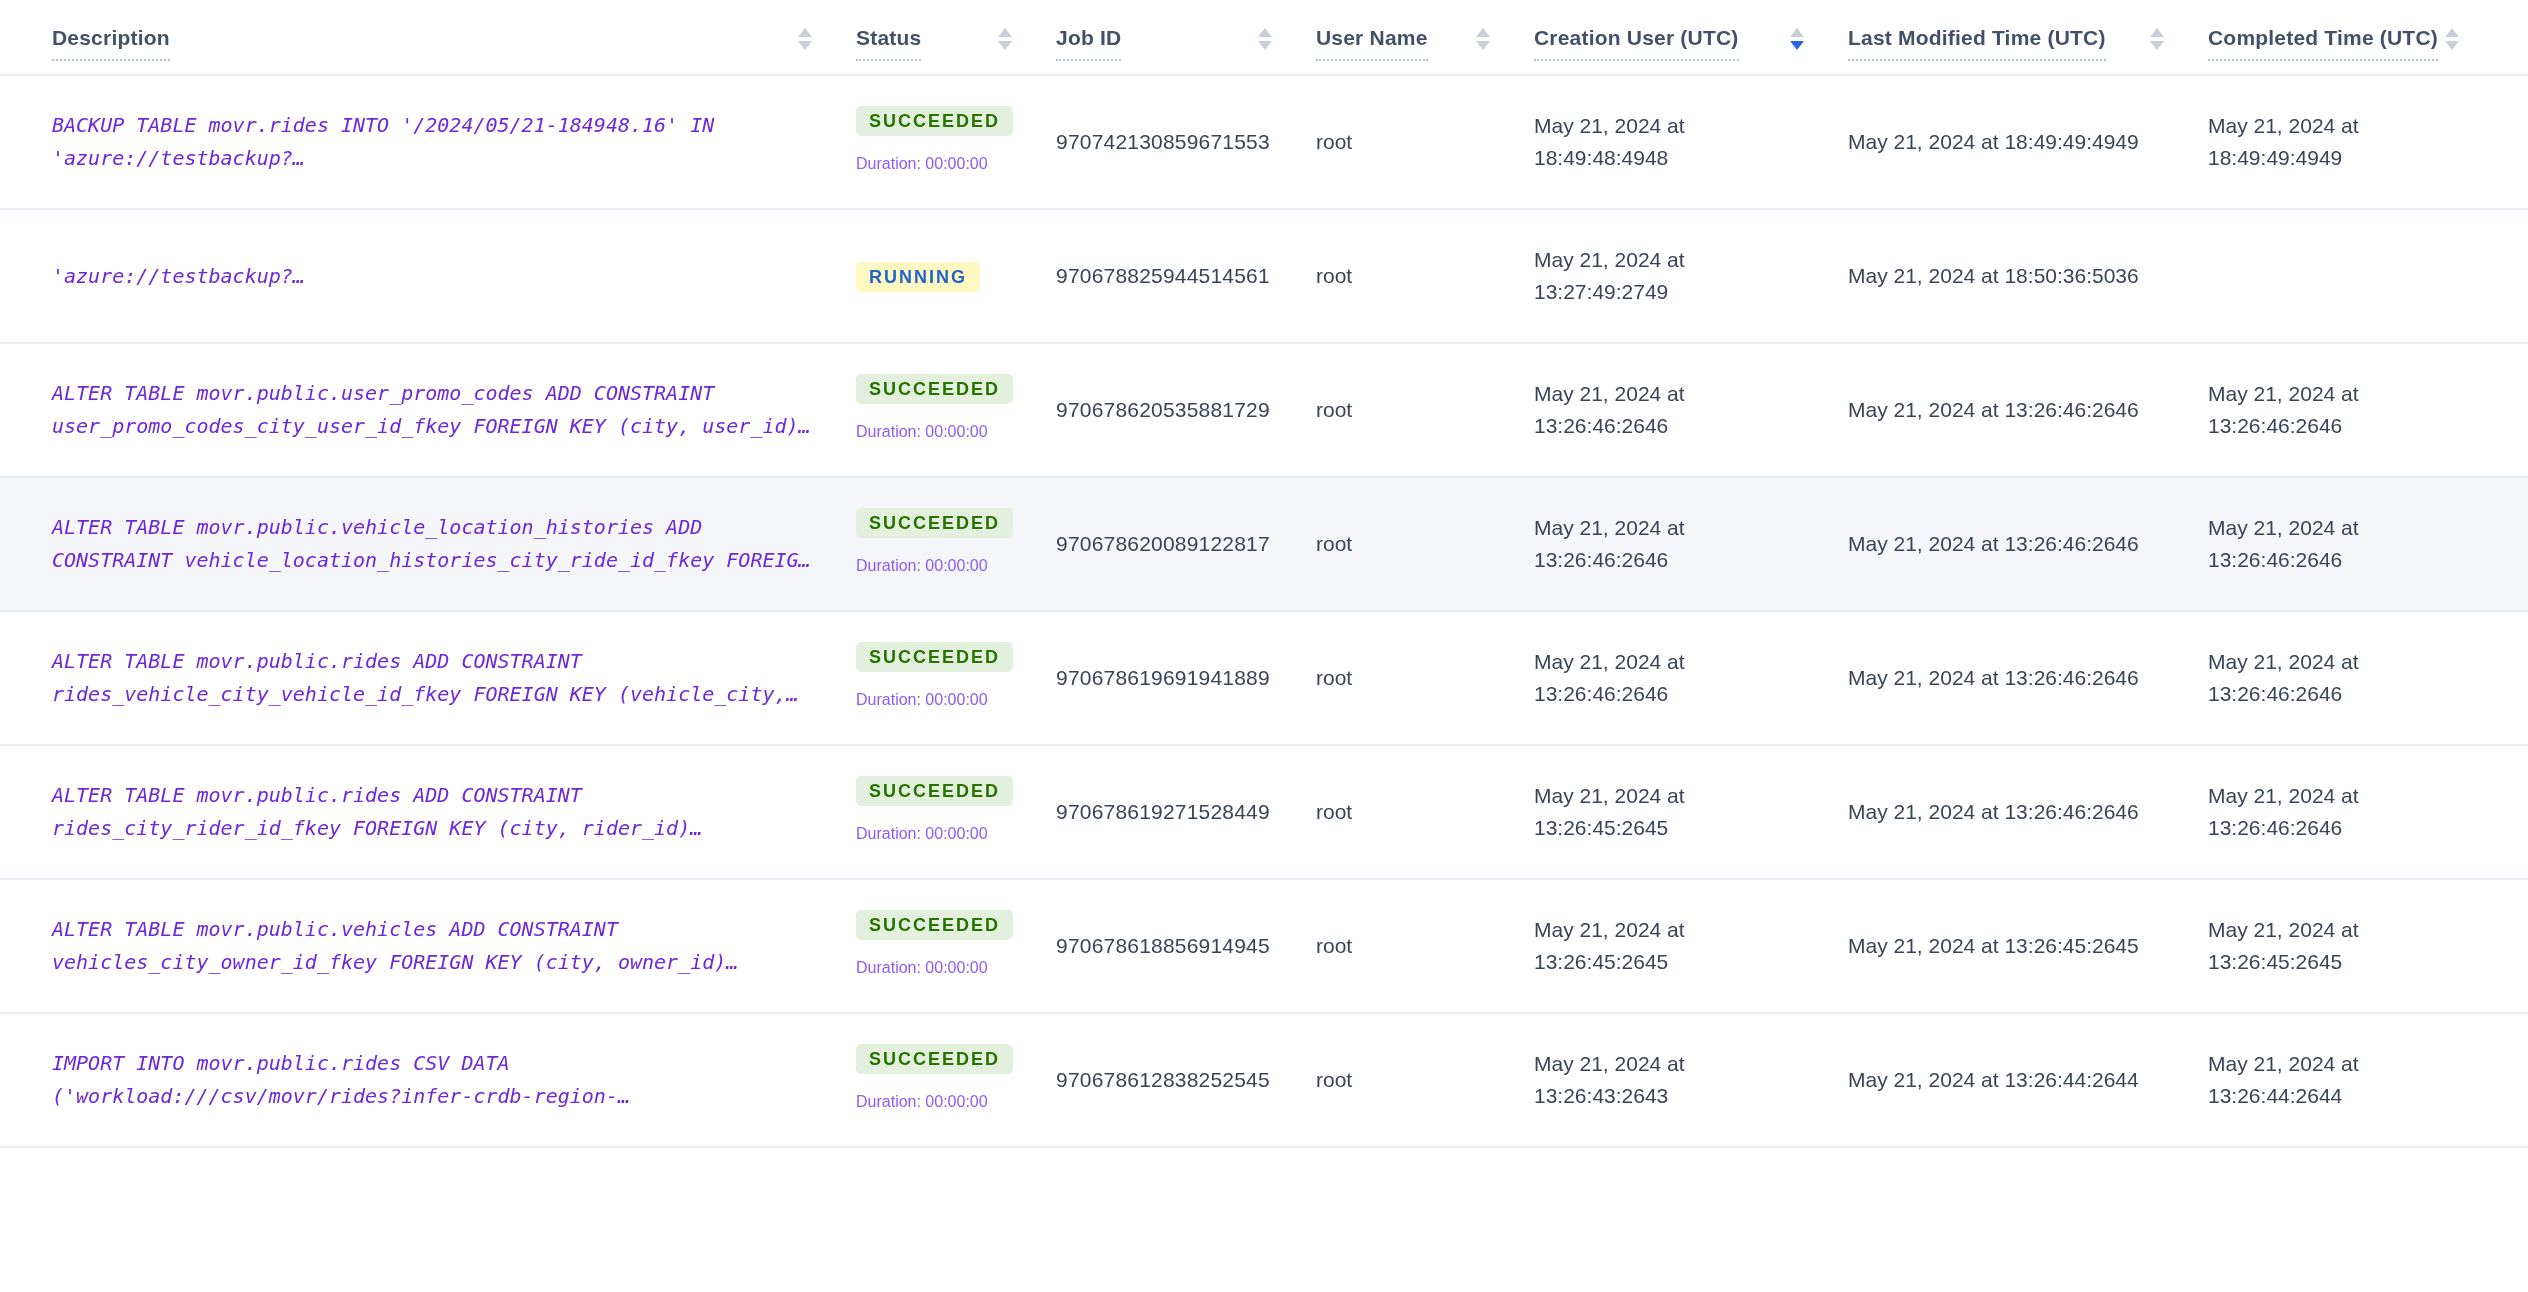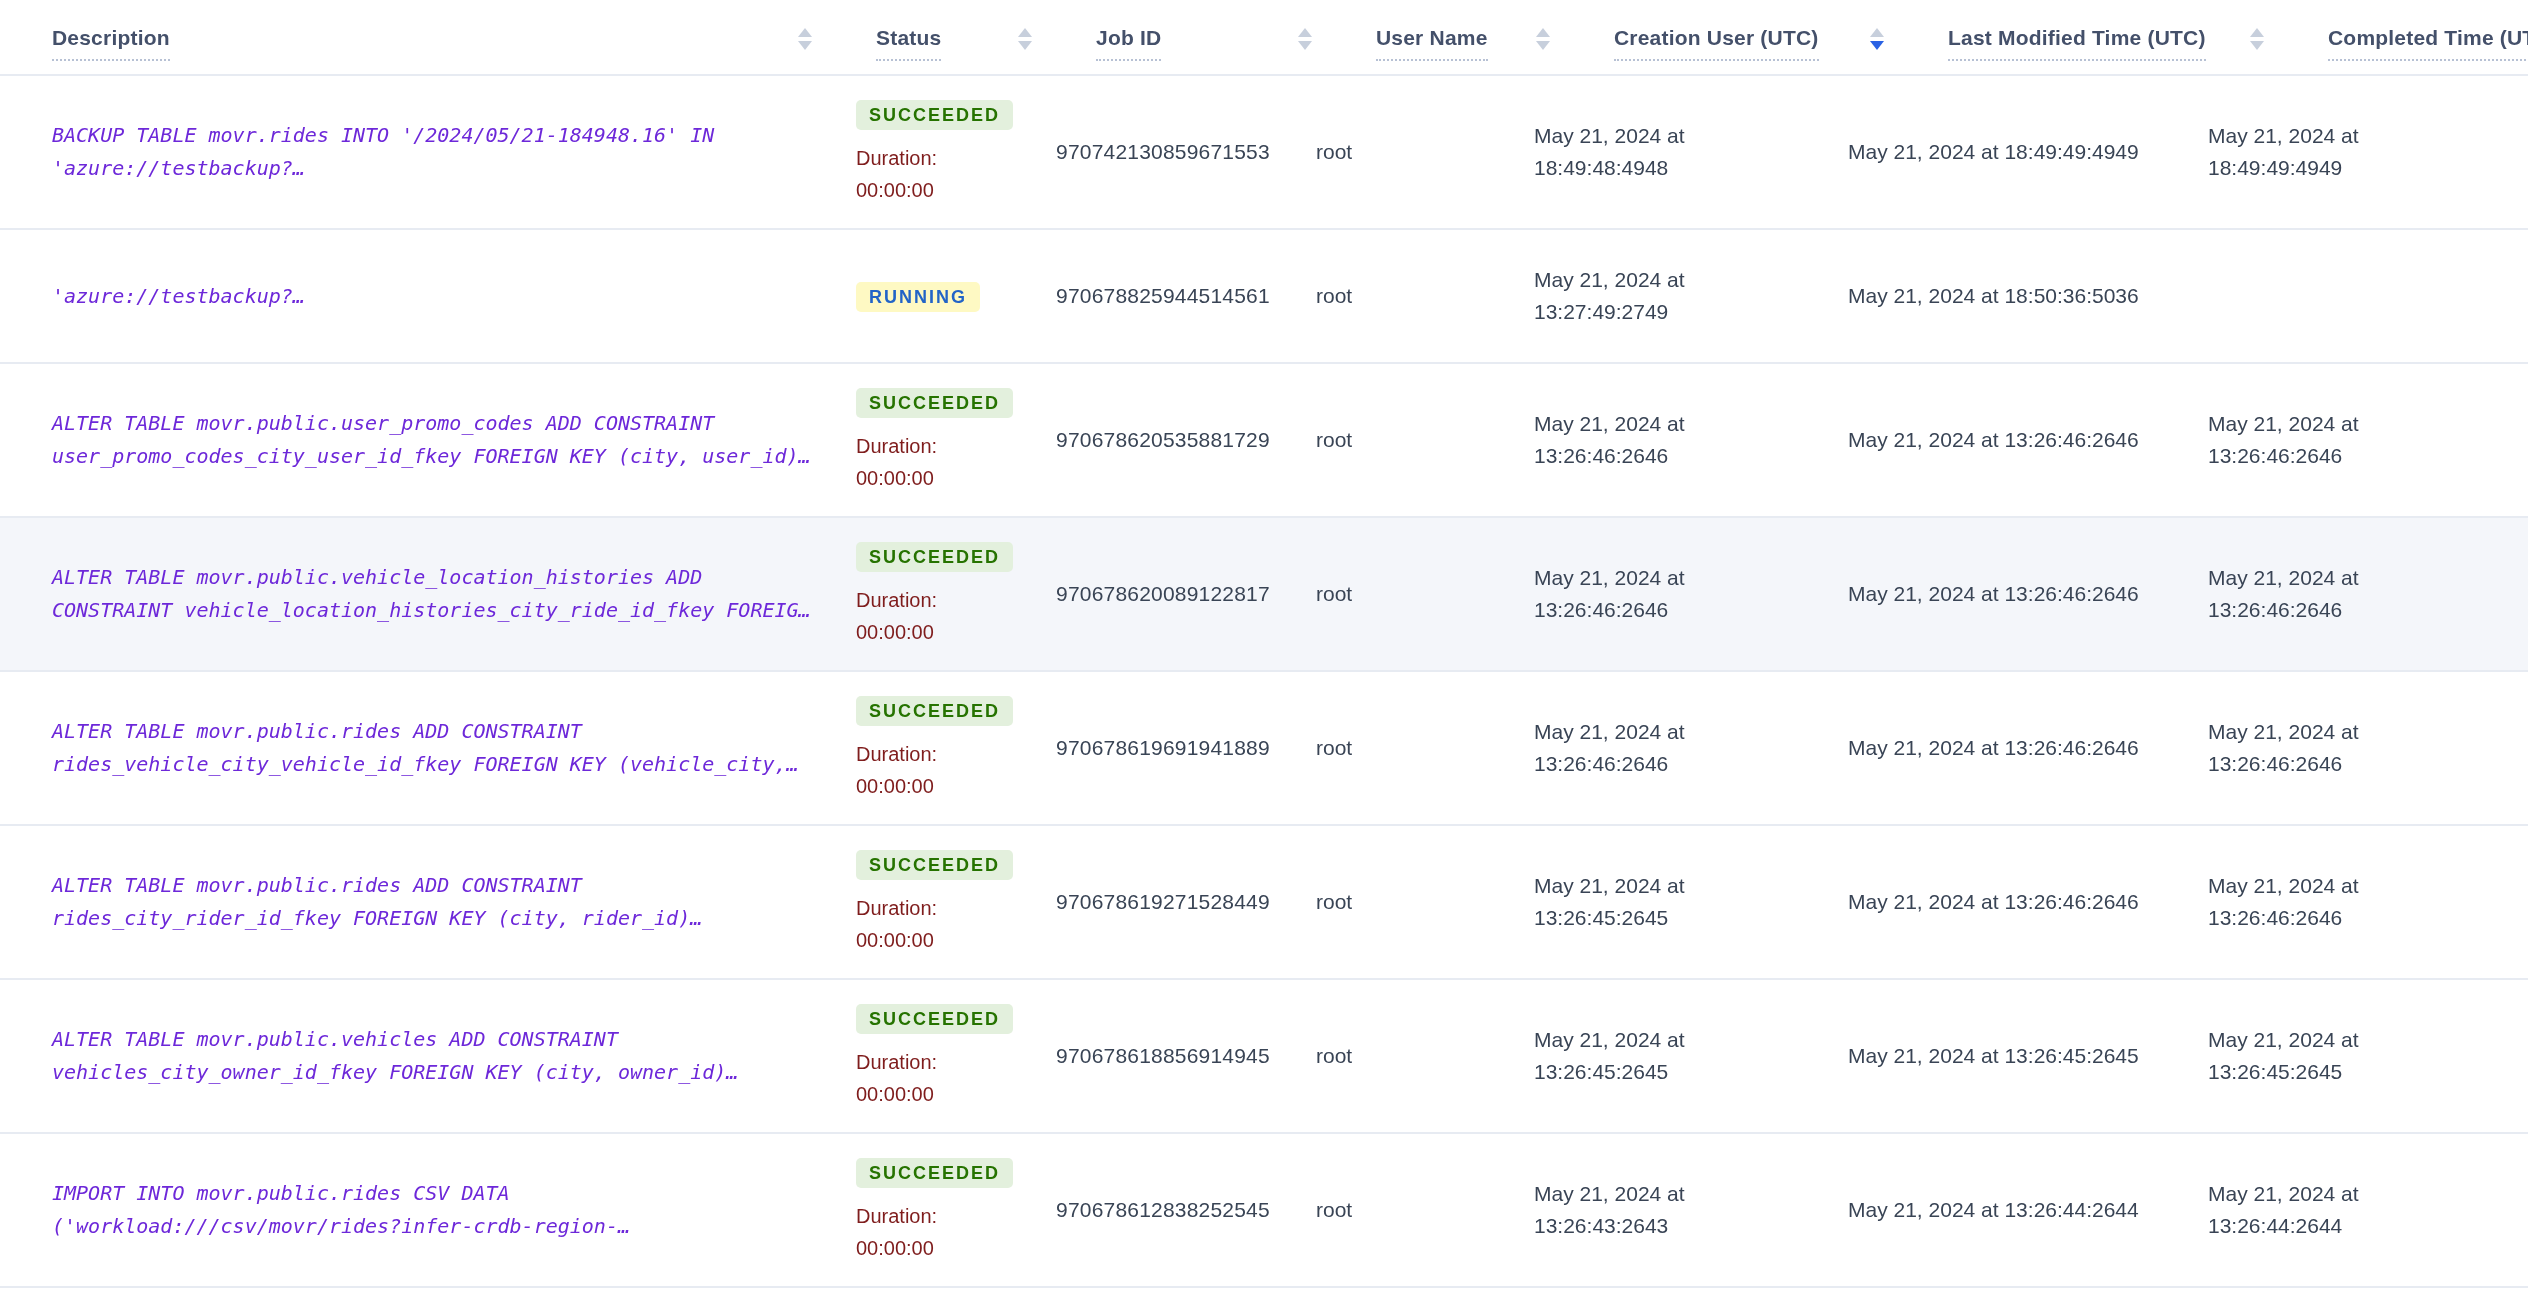--- a/index.html
+++ b/index.html
@@ -6,21 +6,21 @@
   html, body { width: 2528px; height: 1292px; overflow: hidden; background: #ffffff; }
   body { font-family: "Liberation Sans", sans-serif; color: #394455; }
 
   .table { width: 2528px; }
 
   
   .thead, .tr {
     display: grid;
     grid-template-columns: 856px 200px 260px 218px 314px 360px 320px;
   }
-  .thead { border-bottom: 2px solid #e7ebf2; height: 76px; gap: 20px; }
+  .thead { border-bottom: 2px solid #e7ebf2; height: 76px; }
   .th {
     display: flex;
     justify-content: space-between;
     align-items: flex-start;
     padding-top: 26px;
     padding-right: 44px;
   }
   .th:first-child { padding-left: 52px; }
   .th:last-child { padding-right: 69px; }
   .th-label {
@@ -61,21 +61,21 @@
     font-size: 18px;
     font-weight: 700;
     letter-spacing: 2px;
     padding: 4px 13px;
     border-radius: 5px;
     line-height: 22px;
     white-space: nowrap;
   }
   .badge.succeeded { background: #e3f0dd; color: #267300; }
   .badge.running   { background: #fef9c3; color: #2264c7; }
-  .duration { margin-top: 12px; font-size: 20px; line-height: 32px; color: #7f1d1d; max-width: 150px; }
+  .duration { margin-top: 12px; font-size: 16px; line-height: 32px; color: #8b5cf6; max-width: 150px; }
 
   .td-jobid { letter-spacing: 0.2px; }
   .td-created { padding-right: 60px; }
   .td-modified { padding-right: 30px; }
   .td-completed { padding-right: 80px; }
 </style>
 </head>
 <body>
 
 <div class="table">

